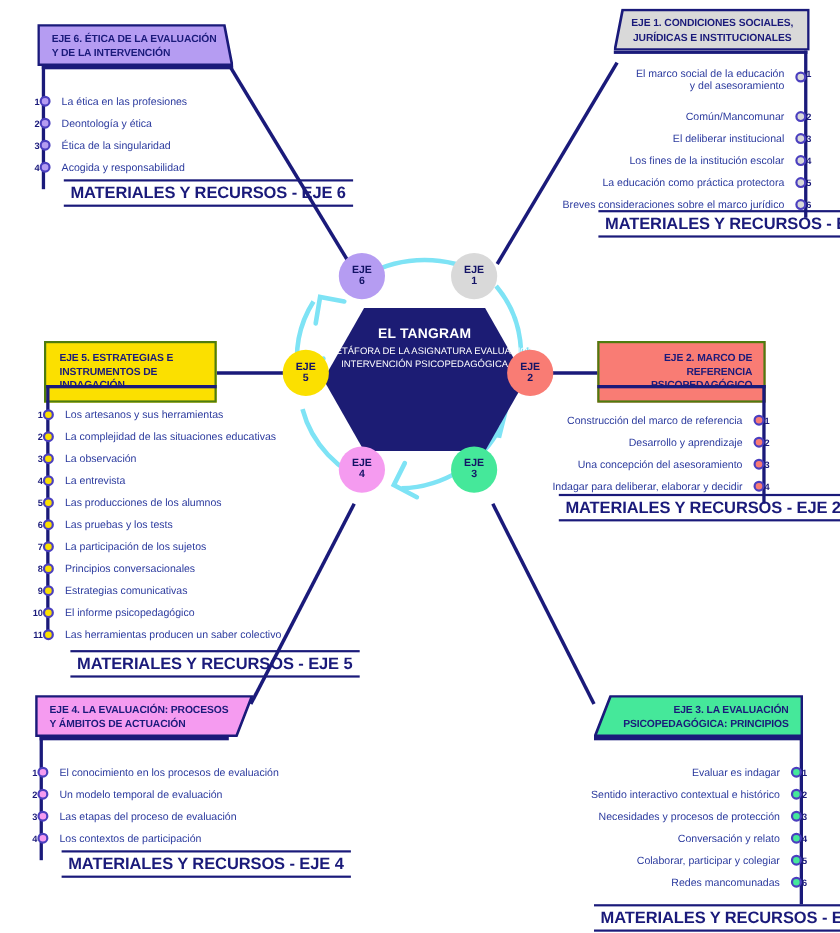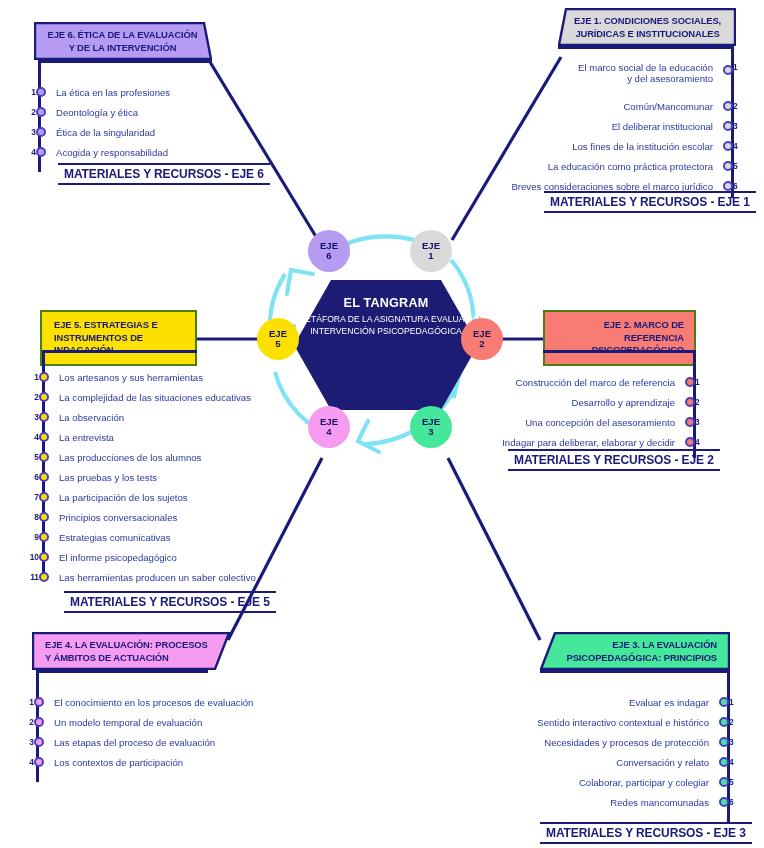--- a/index.html
+++ b/index.html
@@ -75,21 +75,21 @@
   .label { padding: 0 0 0 10px; }
   .label .l2 { display: block; }
 
   
   .list.rt .item { flex-direction: row-reverse; justify-content: flex-start; }
   .list.rt .num { text-align: left; }
   .list.rt .label { padding: 0 10px 0 0; text-align: right; }
 
   .matres {
     position: absolute;
-    font-size: 12px; font-weight: bold; color: #1a1a7a;
+    font-size: 15px; font-weight: bold; color: #1a1a7a;
     border-top: 2.2px solid #1a1a7a;
     border-bottom: 2.2px solid #1a1a7a;
     padding: 2px 6px 2px 6px;
     letter-spacing: -0.1px;
     white-space: nowrap;
   }
 
   
   #hub { position: absolute; left: 255px; top: 222px; width: 262px; height: 246px; }
   #hub svg { position: absolute; inset: 0; }
@@ -186,21 +186,21 @@
       <span>EJE</span>
       <span>5</span>
     </div>
     <div class="node" style="left:53px; top:8px; background:#b59cf2;">
       <span>EJE</span>
       <span>6</span>
     </div>
   </div>
 
   <div class="section" style="left:34px; top:22px; width:300px;">
-    <div class="banner slant-r" style="width:178px;text-align:center;">
+    <div class="banner slant-r" style="width:178px;">
       <svg class="shape" viewBox="0 0 178 38" preserveAspectRatio="none">
         <polygon points="1,1 170,1 177,37 1,37" fill="#b59cf2" stroke="#1a1a7a" stroke-width="2.4"></polygon>
       </svg>
       <div class="txt">
           <span class="banner-text">EJE 6. ÉTICA DE LA EVALUACIÓN
 Y DE LA INTERVENCIÓN</span>
         </div>
     </div>
     <div class="spine" style="left:4px; top:38px; height:112px;"></div>
     <div class="hrule" style="left:4px; top:38px; width:174px;"></div>
@@ -405,20 +405,21 @@
         <span class="num">3</span>
         <span class="dot" style="background:#f59bf0;"></span>
         <span class="label">Las etapas del proceso de evaluación</span>
       </div>
       <div class="item">
         <span class="num">4</span>
         <span class="dot" style="background:#f59bf0;"></span>
         <span class="label">Los contextos de participación</span>
       </div>
     </div>
+    <div class="matres" style="left:32px; top:141px;">MATERIALES Y RECURSOS - EJE 4</div>
   </div>
 
   <div class="section" style="left:448px; top:632px; width:290px;">
     <div class="banner slant-l" style="width:190px; margin-left:92px;">
       <svg class="shape" viewBox="0 0 190 38" preserveAspectRatio="none">
         <polygon points="15,1 189,1 189,37 1,37" fill="#45e89a" stroke="#1a1a7a" stroke-width="2.4"></polygon>
       </svg>
       <div class="txt" style="text-align:right;">
           <span class="banner-text">EJE 3. LA EVALUACIÓN
 PSICOPEDAGÓGICA: PRINCIPIOS</span>

